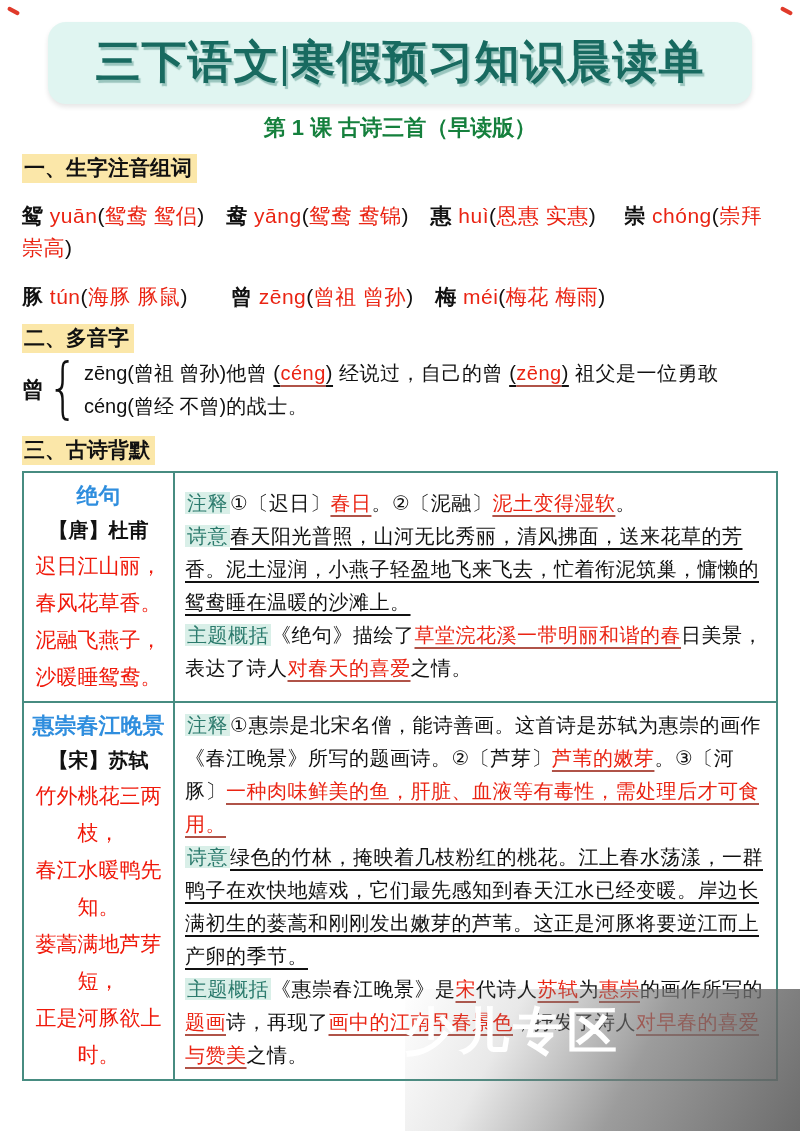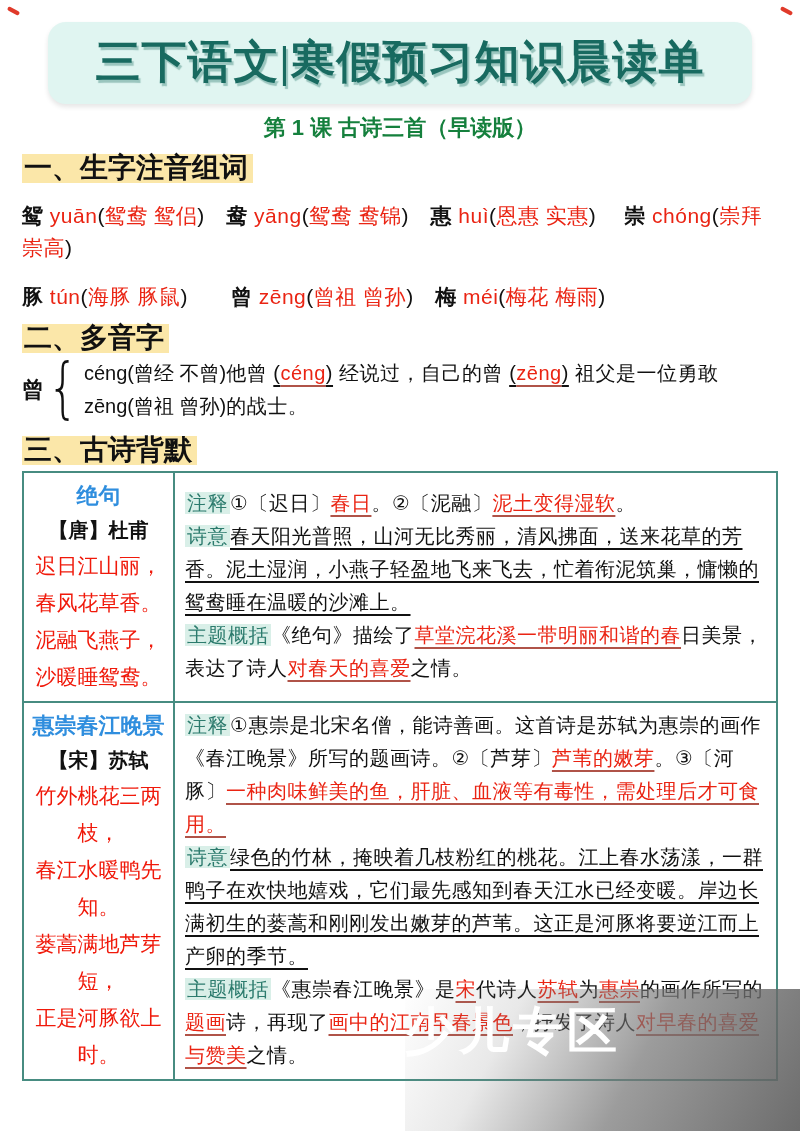--- a/index.html
+++ b/index.html
@@ -28,21 +28,21 @@
   }
   .subtitle {
     text-align:center; margin-top:9px; font-size:22px; font-weight:bold; color:#15803d;
   }
 
   .content { padding:0 22px; }
 
   .sec-head { margin-top:11px; }
   .sec-head .hl {
     display:inline-block; background:#fbe7a9; color:#111; font-weight:bold;
-    font-size:28px; padding:1px 5px 2px 2px; line-height:26px;
+    font-size:21px; padding:1px 5px 2px 2px; line-height:26px;
   }
 
   .rich { font-size:20px; line-height:33px; letter-spacing:0.5px; white-space:pre-wrap; }
   .pinyin-line { margin-top:17px; font-size:21px; line-height:32px; }
 
   
   .sg-p  { color:#111; }
   .sg-pu { color:#111; text-decoration:underline; text-underline-offset:5px; }
   .sg-r  { color:#ea2413; }
   .sg-ru { color:#ea2413; text-decoration:underline; text-decoration-color:#b05348; text-underline-offset:5px; }
@@ -104,22 +104,22 @@
   <div class="rich pinyin-line"><span class="sg-ch">豚 </span><span class="sg-r">tún</span><span class="sg-p">(</span><span class="sg-r">海豚 豚鼠</span><span class="sg-p">)　　</span><span class="sg-ch">曾 </span><span class="sg-r">zēng</span><span class="sg-p">(</span><span class="sg-r">曾祖 曾孙</span><span class="sg-p">)　</span><span class="sg-ch">梅 </span><span class="sg-r">méi</span><span class="sg-p">(</span><span class="sg-r">梅花 梅雨</span><span class="sg-p">)</span></div>
 
   <div class="sec-head">
     <span class="hl">二、多音字</span>
   </div>
   <div class="duoyin">
     <div class="duoyin-left">
       <span class="duoyin-char">曾</span>
       <span class="duoyin-brace">{</span>
       <div class="duoyin-prons">
+        <div>zēng(曾祖 曾孙)</div>
         <div>céng(曾经 不曾)</div>
-        <div>zēng(曾祖 曾孙)</div>
       </div>
     </div>
     <div class="rich duoyin-sentence"><span class="sg-p">他曾 </span><span class="sg-pu">(</span><span class="sg-ru">céng</span><span class="sg-pu">)</span><span class="sg-p"> 经说过，自己的曾 </span><span class="sg-pu">(</span><span class="sg-ru">zēng</span><span class="sg-pu">)</span><span class="sg-p"> 祖父是一位勇敢的战士。</span></div>
   </div>
 
   <div class="sec-head">
     <span class="hl">三、古诗背默</span>
   </div>
 
   <table class="poems">

